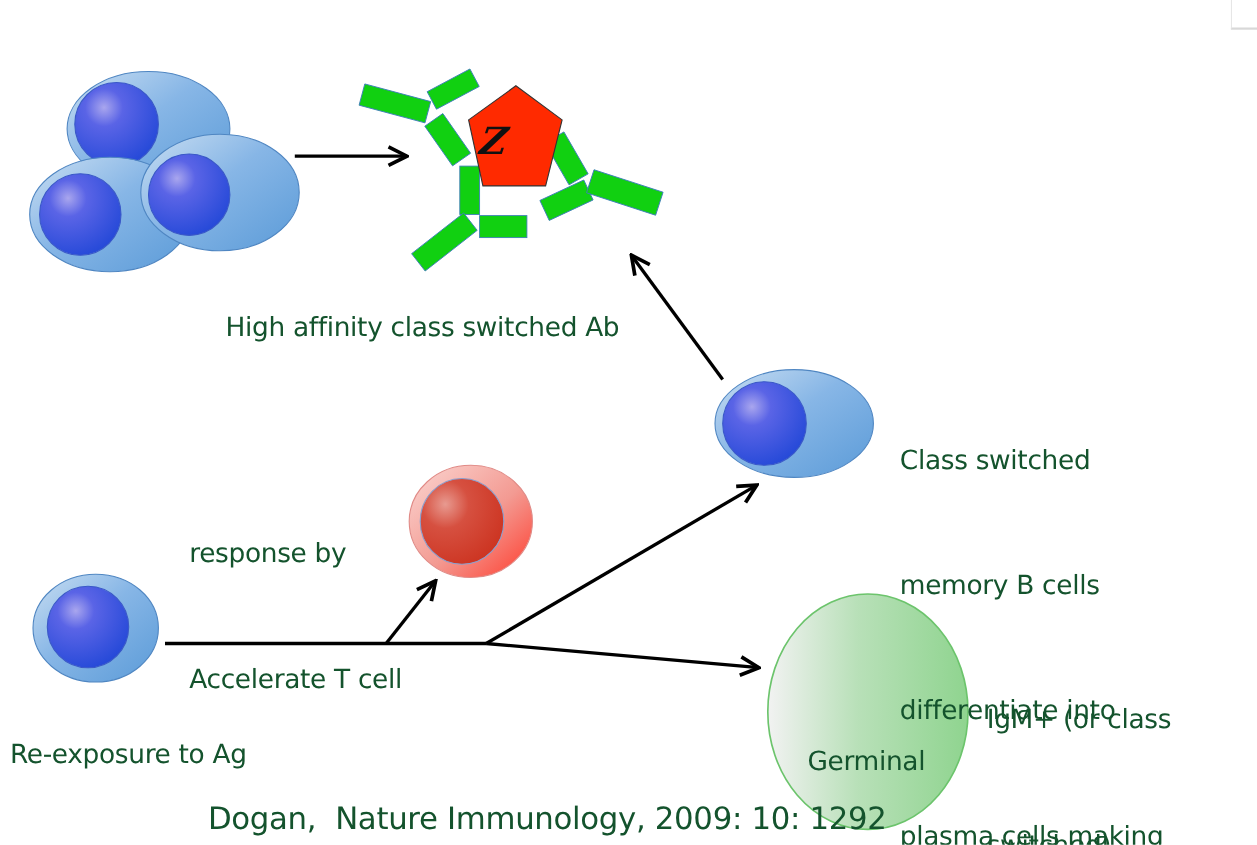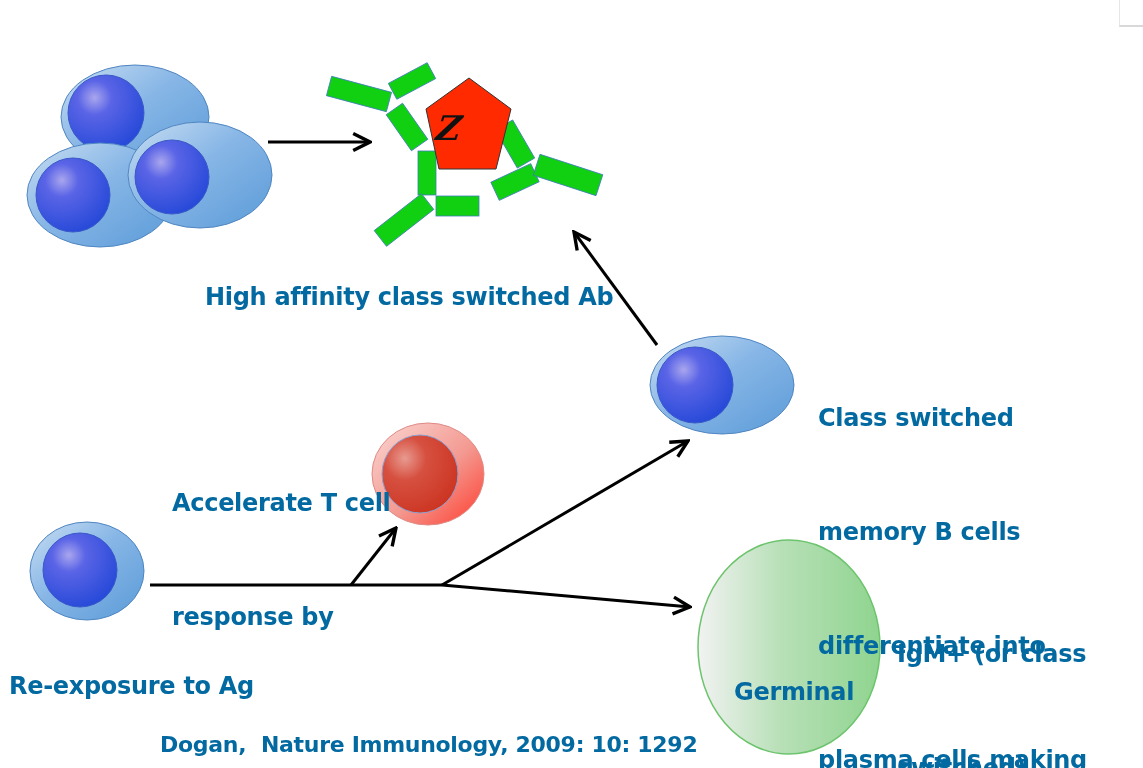--- a/index.html
+++ b/index.html
@@ -1,20 +1,20 @@
 <!DOCTYPE html>
 <html><head>
 <meta charset="utf-8">
 <style>
   html, body { margin: 0; padding: 0; background: #ffffff; }
   body { width: 1143px; height: 768px; position: relative; overflow: hidden;
          font-family: "Liberation Sans", sans-serif; color: #1a1a1a; }
   #canvas { position: absolute; left: 0; top: 0; }
   .lbl { position: absolute; font-family: "DejaVu Sans", sans-serif; font-size: 24px;
-         line-height: 38px; color: #0369a1; white-space: pre; letter-spacing: -0.3px; font-weight: bold; }
+         line-height: 38px; color: #14532d; white-space: pre; letter-spacing: -0.3px; }
   .lbl .ln { display: block; }
   .corner { position: absolute; left: 1119px; top: 0; width: 24px; height: 25px;
             border-left: 1px solid #e6e6e6; border-bottom: 2px solid #d8d8d8; }
 </style>
 </head>
 <body>
 
 <svg id="canvas" width="1143" height="768" viewBox="0 0 1143 768">
   <defs>
     <radialGradient id="nucGrad" cx="35%" cy="30%" r="75%">
@@ -117,35 +117,35 @@
 
 <div class="lbl" style="left:818px; top:323px;">
   <span class="ln">Class switched</span>
   <span class="ln">memory B cells</span>
   <span class="ln">differentiate into</span>
   <span class="ln">plasma cells making</span>
   
 </div>
 
 <div class="lbl" style="left:172px; top:408px;">
+  <span class="ln">response by</span>
   <span class="ln">Accelerate T cell</span>
-  <span class="ln">response by</span>
 </div>
 
 <div class="lbl" style="left:9px; top:667px;">Re-exposure to Ag</div>
 
 <div class="lbl" style="left:734px; top:597px;">
   <span class="ln">Germinal</span>
   
   
 </div>
 
 <div class="lbl" style="left:897px; top:559px;">
   <span class="ln">IgM+ (or class</span>
   <span class="ln">switched)</span>
   
   
   
 </div>
 
-<div class="lbl" style="left:160px; top:726px; font-size:22px;">Dogan,  Nature Immunology, 2009: 10: 1292</div>
+<div class="lbl" style="left:189px; top:726px; font-size:28px;">Dogan,  Nature Immunology, 2009: 10: 1292</div>
 
 <div class="corner"></div>
 
 </body></html>

